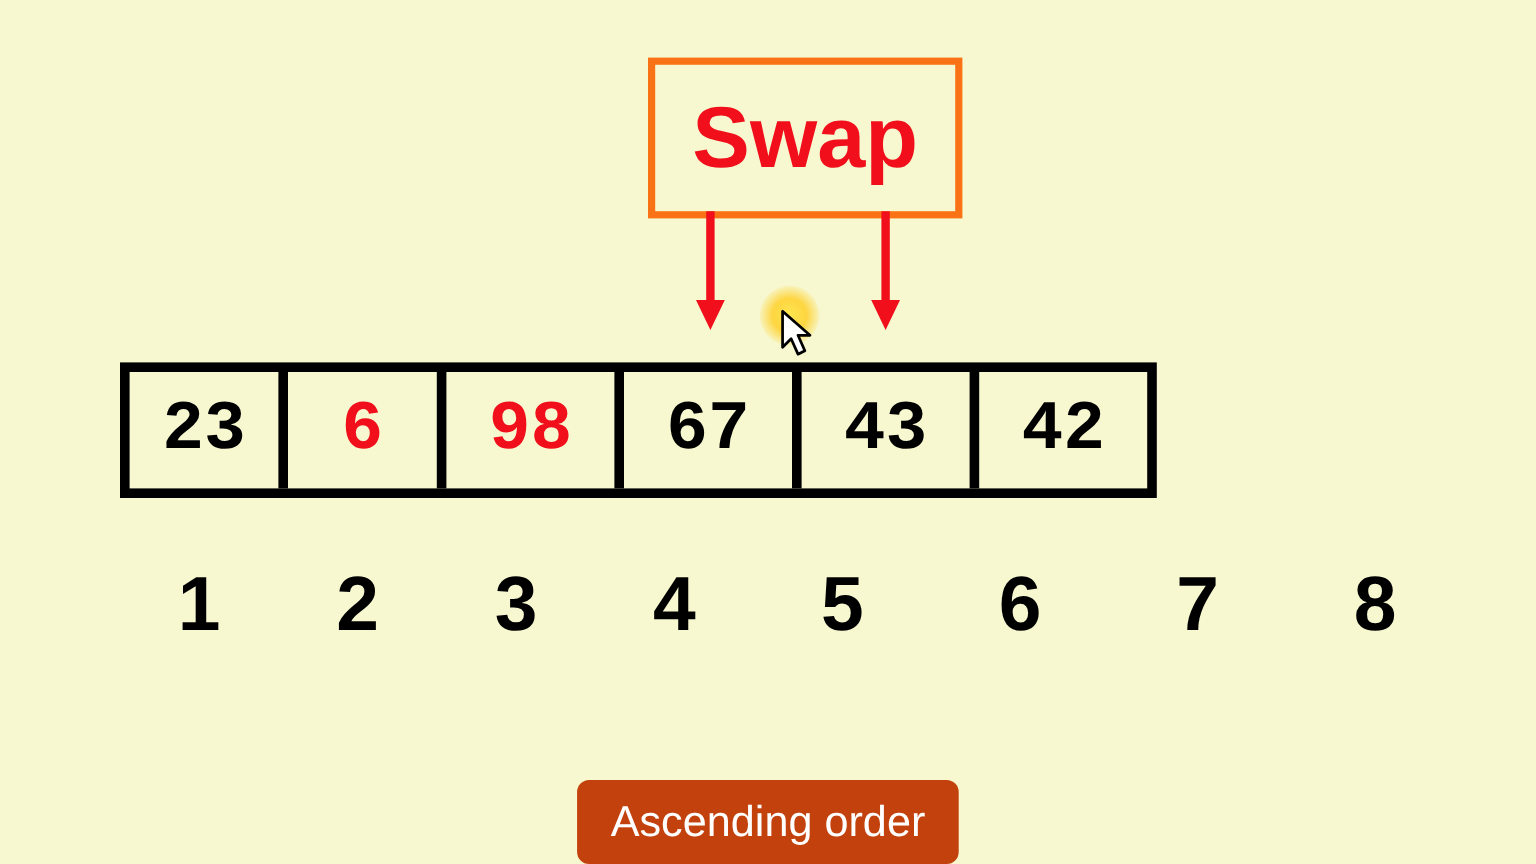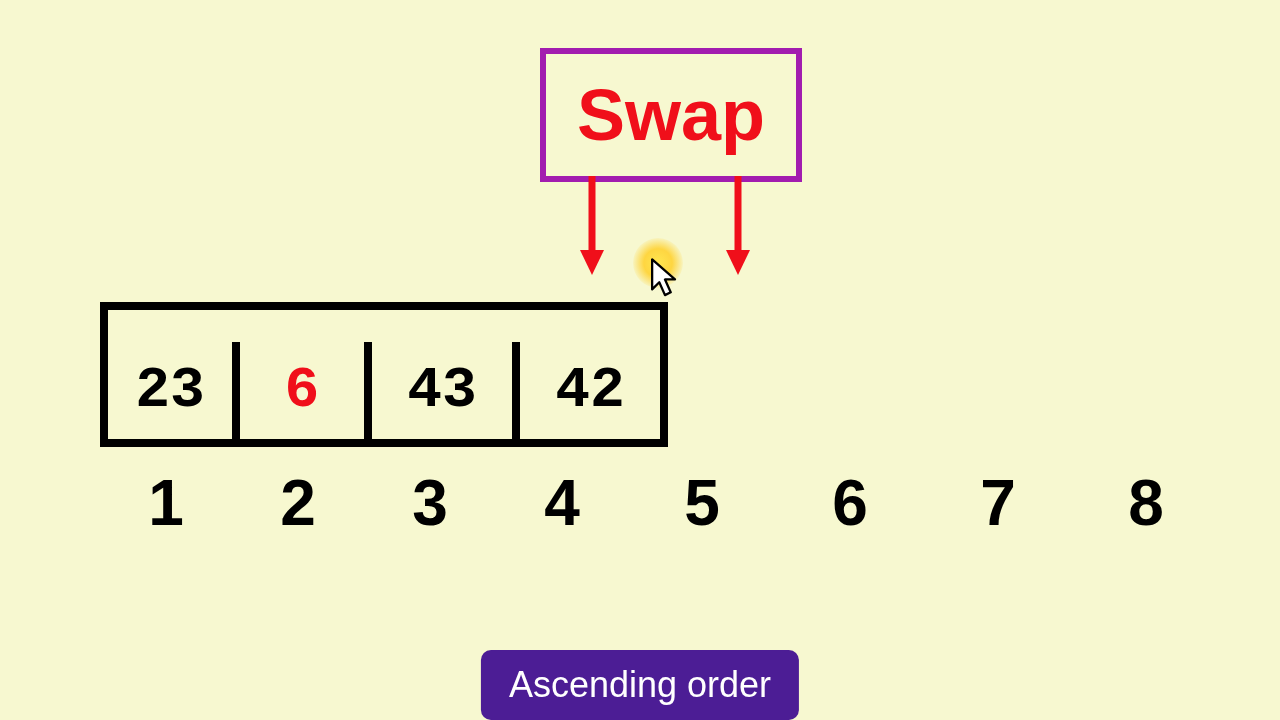--- a/index.html
+++ b/index.html
@@ -11,21 +11,21 @@
     font-family: "Courier New", monospace;
     overflow: hidden;
     position: relative;
   }
   .swap-box {
     position: absolute;
     left: 540px;
     top: 48px;
     width: 250px;
     height: 122px;
-    border: 6px solid #a21caf;
+    border: 6px solid #f97316;
     display: flex;
     align-items: center;
     justify-content: center;
     font-size: 72px;
     font-weight: bold;
     color: #f00f1a;
     font-family: Arial, sans-serif;
     letter-spacing: 0px;
   }
   .arrows-svg {
@@ -44,21 +44,20 @@
   .cell {
     width: 124px;
     height: 97px;
     display: flex;
     align-items: center;
     justify-content: center;
     font-size: 58px;
     font-weight: bold;
     color: #000;
     border-right: 8px solid #000;
-    margin-top: 32px;
   }
   .cell:last-child { border-right: none; font-family: Liberation Mono, monospace; }
   .cell.highlighted { color: #f00f1a; }
   .cell.wide { width: 140px; }
   .indices-container {
     position: absolute;
     left: 100px;
     top: 458px;
     display: flex;
   }
@@ -72,21 +71,21 @@
     font-weight: bold;
     color: #000;
     font-family: Arial, sans-serif;
   }
   .idx.wide { width: 148px; }
   .caption {
     position: absolute;
     left: 50%;
     transform: translateX(-50%);
     top: 650px;
-    background: #4c1d95;
+    background: #c2410c;
     color: #fff;
     font-family: Arial, sans-serif;
     font-size: 36px;
     padding: 14px 28px;
     border-radius: 10px;
   }
   .click-highlight {
     position: absolute;
     left: 633px;
     top: 238px;
@@ -119,20 +118,26 @@
   <polygon points="738,275 726,250 750,250" fill="#f00f1a"></polygon>
 </svg>
 
 <div class="array-container">
   <div class="cell">
       <span>23</span>
     </div>
   <div class="cell highlighted">
       <span>6</span>
     </div>
+  <div class="cell wide highlighted">
+      <span>98</span>
+    </div>
+  <div class="cell wide">
+      <span>67</span>
+    </div>
   <div class="cell wide">
       <span>43</span>
     </div>
   <div class="cell wide">
       <span>42</span>
     </div>
 </div>
 
 <div class="indices-container">
   <div class="idx">

